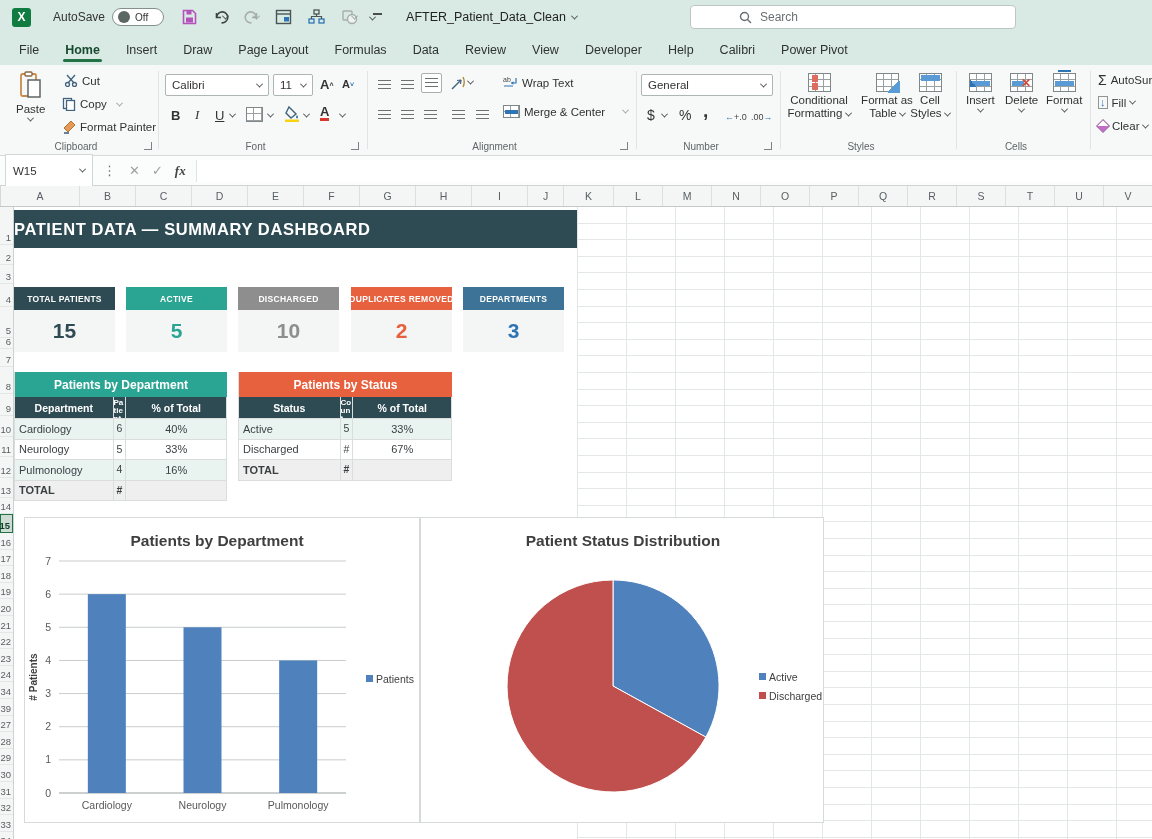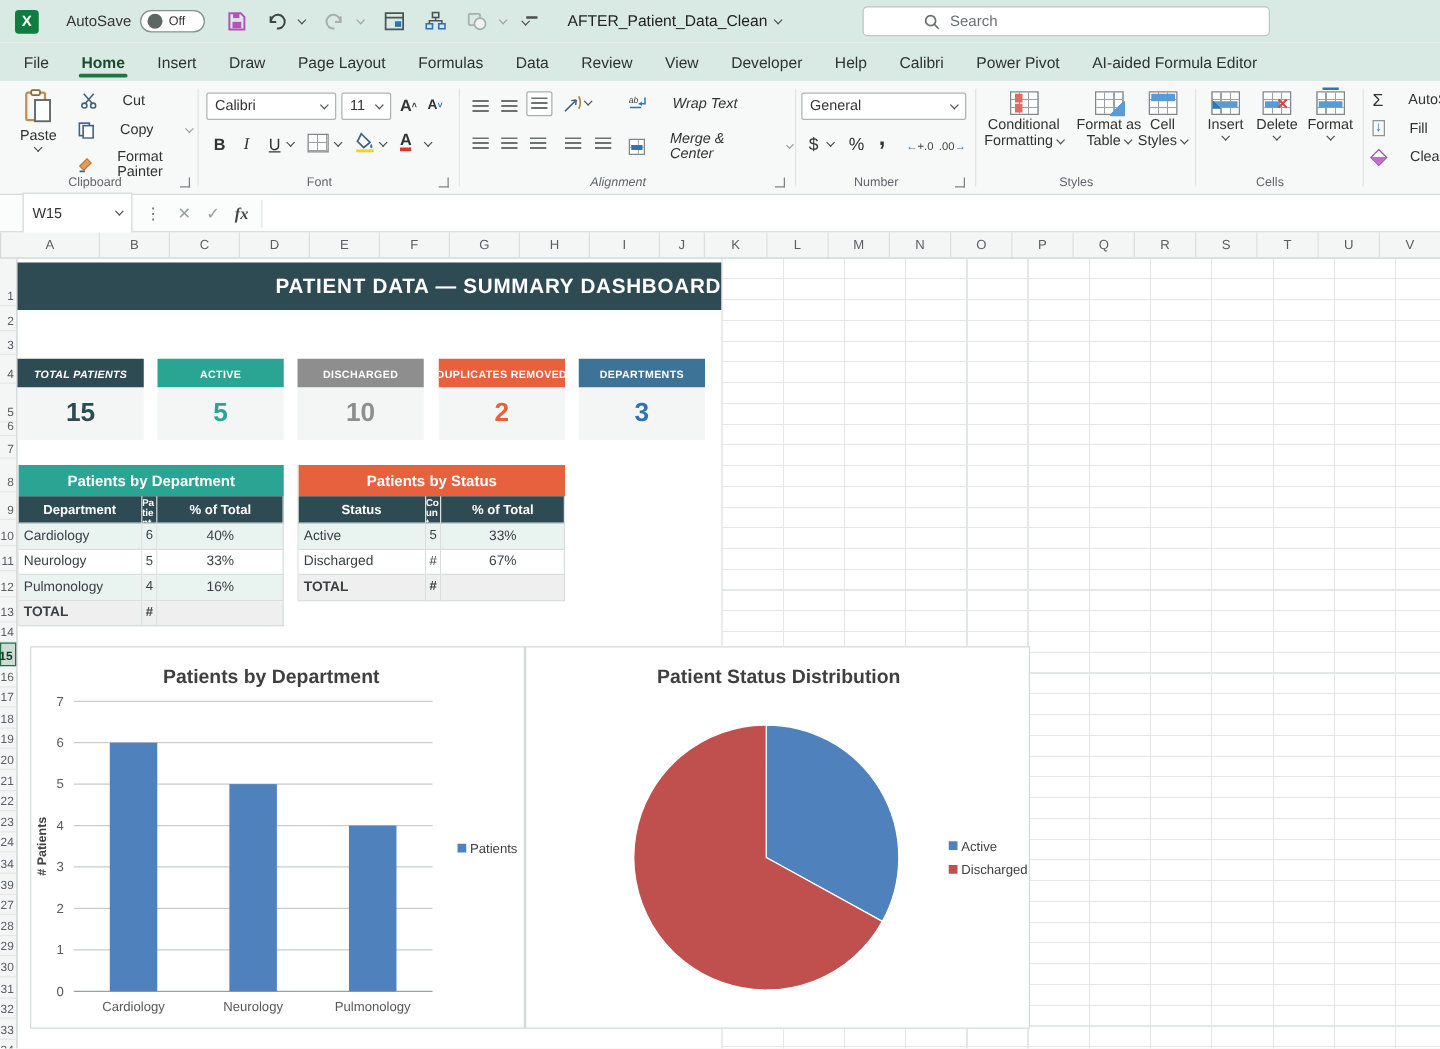--- a/index.html
+++ b/index.html
@@ -38,39 +38,39 @@
 
   
   .ribbon { position:absolute; left:0; top:65px; width:1152px; height:91px; background:#f7f9f8;
             border-bottom:1px solid #d5dad8; }
   .group { position:absolute; top:0; height:90px; }
   .group .glabel { position:absolute; bottom:3px; left:0; right:14px; text-align:center;
                    font-size:10px; color:#5f6568; }
   .gsep { position:absolute; top:6px; width:1px; height:78px; background:#e0e5e3; }
   .launcher { position:absolute; bottom:5px; right:6px; width:8px; height:8px;
               border-right:1.4px solid #7c8386; border-bottom:1.4px solid #7c8386; }
-  .rbtn { display:flex; align-items:center; gap:20px; font-size:11.5px; color:#2f3330; }
+  .rbtn { display:flex; align-items:center; gap:4px; font-size:11.5px; color:#2f3330; }
   .big-btn { position:absolute; display:flex; flex-direction:column; align-items:center;
              font-size:11.5px; color:#2f3330; gap:2px; }
   .sel-box { border:1px solid #aeb6b3; background:#fff; border-radius:2px; height:22px;
              display:flex; align-items:center; padding:0 6px; font-size:11.5px; justify-content:space-between; }
   .mini { display:inline-flex; align-items:center; justify-content:center; height:20px; padding:0 3px; }
   .mini.boxed { border:1px solid #a8b0ad; background:#fff; border-radius:2px; }
   .ico-lines { display:inline-block; width:13px; height:11px;
                background:repeating-linear-gradient(to bottom,#6b7271 0 1.5px,transparent 1.5px 4px); }
   .grid-ico { position:relative; display:inline-block; width:23px; height:19px; border:1px solid #808789; background:
       repeating-linear-gradient(to right, transparent 0 6.3px, #9aa1a3 6.3px 7.3px),
       repeating-linear-gradient(to bottom, transparent 0 5.3px, #9aa1a3 5.3px 6.3px), #fff; }
   .grid-ico .acc { position:absolute; }
   .two-line { width:66px; text-align:center; line-height:1.15; font-size:11.5px; }
 
   
   .fbar { position:absolute; left:0; top:156px; width:1152px; height:30px; background:#fbfcfc;
           border-bottom:1px solid #cfd4d2; display:flex; align-items:center; }
-  .namebox { width:88px; height:34px; margin-left:18px; background:#fff; border:1px solid #d2d7d5;
+  .namebox { width:88px; height:34px; margin-left:5px; background:#fff; border:1px solid #d2d7d5;
              display:flex; align-items:center; justify-content:space-between; padding:0 7px; font-size:11.5px; }
   .fx-btns { display:flex; align-items:center; gap:12px; padding:0 10px; color:#9aa3a0; font-size:13px; }
   .fx-btns .fx { font-family:"Liberation Serif",serif; font-style:italic; color:#444; font-weight:bold; }
   .finput { flex:1; height:22px; background:#fff; border-left:1px solid #e0e4e2; }
 
   
   .colhdr { position:absolute; left:0; top:186px; width:1152px; height:21px; background:#f4f6f6;
             border-bottom:1px solid #c3c9c8; display:flex; }
   .corner { width:14px; height:100%; border-right:1px solid #d4d9d8; position:relative; }
   .corner::after { content:""; position:absolute; right:2px; bottom:2px; border-style:solid;
@@ -86,21 +86,21 @@
   .gridlayer { position:absolute; left:577px; top:0; width:575px; height:632px;
        border-left:1px solid #e3e6e6;
        background:
         repeating-linear-gradient(to right, transparent 0 48px, #e4e7e7 48px 49px),
         repeating-linear-gradient(to bottom, transparent 0 15.6px, #e4e7e7 15.6px 16.6px); }
 
   
   .dash { position:absolute; inset:0; z-index:6; }
   .banner { position:absolute; left:14px; top:3px; width:563px; height:38px; background:#2e4b53;
             color:#fff; font-weight:bold; font-size:16.5px; letter-spacing:.6px;
-            display:flex; align-items:center; justify-content:flex-end; }
+            display:flex; align-items:center; justify-content:flex-start; }
   .subtitle { position:absolute; left:14px; top:46px; width:563px; text-align:center;
               font-style:italic; font-size:11px; color:#8d9296; }
   .card { position:absolute; top:80px; width:101px; }
   .card .hd { height:23px; color:#fff; font-size:8.5px; font-weight:bold; letter-spacing:.3px;
               display:flex; align-items:center; justify-content:center; white-space:nowrap; overflow:hidden; }
   .card .val { height:42px; background:#f4f5f5; display:flex; align-items:center; justify-content:center;
                font-size:21px; font-weight:bold; }
   .stable { position:absolute; top:165px; border-left:1px solid #d9dedd; }
   .stable .ttl { height:25px; color:#fff; font-weight:bold; font-size:12px;
                  display:flex; align-items:center; justify-content:center; }
@@ -194,21 +194,20 @@
       <div class="tab" data-interactable="true">Draw</div>
       <div class="tab" data-interactable="true">Page Layout</div>
       <div class="tab" data-interactable="true">Formulas</div>
       <div class="tab" data-interactable="true">Data</div>
       <div class="tab" data-interactable="true">Review</div>
       <div class="tab" data-interactable="true">View</div>
       <div class="tab" data-interactable="true">Developer</div>
       <div class="tab" data-interactable="true">Help</div>
       <div class="tab" data-interactable="true">Calibri</div>
       <div class="tab" data-interactable="true">Power Pivot</div>
-      <div class="tab" data-interactable="true">AI-aided Formula Editor</div>
     </div>
 
   <div class="ribbon" data-interactable="false">
 
     <div class="group" style="left:8px; width:150px;" data-interactable="false">
       <div class="big-btn" style="left:8px; top:6px;" data-interactable="true">
         <svg class="icon-svg" width="24" height="30" viewBox="0 0 24 30" data-interactable="false">
           <rect x="2" y="3" width="15" height="22" rx="1.5" fill="none" stroke="#c98a4b" stroke-width="1.8"></rect>
           <rect x="6" y="1" width="7" height="4" rx="1" fill="#fff" stroke="#8a6a45" stroke-width="1.4"></rect>
           <rect x="9" y="9" width="12" height="17" fill="#fff" stroke="#5f6664" stroke-width="1.5"></rect>
@@ -276,21 +275,21 @@
         </svg>
       </span>
       <span class="chev" style="position:absolute; left:144px; top:48px;" data-interactable="false"></span>
       <span style="position:absolute; left:160px; top:39px; font-size:13px; font-weight:bold; color:#333;" data-interactable="true">A<span style="display:block;height:3px;background:#d63a2f;margin-top:-1px;" data-interactable="false"></span></span>
       <span class="chev" style="position:absolute; left:180px; top:48px;" data-interactable="false"></span>
       <span class="glabel" data-interactable="false">Font</span>
       <span class="launcher" data-interactable="true"></span>
     </div>
     <div class="gsep" style="left:367px;"></div>
 
-    <div class="group" style="left:369px; width:265px;font-style:italic;" data-interactable="false">
+    <div class="group" style="left:369px; width:265px;" data-interactable="false">
       <span class="mini" style="position:absolute; left:6px; top:10px;" data-interactable="true">
           <span class="ico-lines"></span>
         </span>
       <span class="mini" style="position:absolute; left:29px; top:10px;" data-interactable="true">
           <span class="ico-lines"></span>
         </span>
       <span class="mini boxed" style="position:absolute; left:52px; top:8px;" data-interactable="true">
           <span class="ico-lines"></span>
         </span>
       <span class="mini" style="position:absolute; left:78px; top:8px;" data-interactable="true">
@@ -513,21 +512,21 @@
         <div class="rowcell" data-interactable="true" style="height: 16.6px;">33</div>
         <div class="rowcell" data-interactable="true" style="height: 16.6px;">34</div>
       </div>
 
     <div class="dash" data-interactable="false">
       <div class="banner" data-interactable="true">
         <span data-interactable="false">PATIENT DATA — SUMMARY DASHBOARD</span>
       </div>
       <div id="cards" data-interactable="false">
           <div class="card" data-interactable="true" style="left: 14px;">
-            <div class="hd" data-interactable="false" style="background: rgb(46, 75, 83); font-style: italic;">TOTAL PATIENTS</div>
+            <div class="hd" data-interactable="false" style="background: rgb(46, 75, 83);">TOTAL PATIENTS</div>
             <div class="val" data-interactable="false" style="color: rgb(46, 75, 83);">15</div>
           </div>
           <div class="card" data-interactable="true" style="left: 126px;">
             <div class="hd" data-interactable="false" style="background: rgb(42, 165, 147);">ACTIVE</div>
             <div class="val" data-interactable="false" style="color: rgb(42, 165, 147);">5</div>
           </div>
           <div class="card" data-interactable="true" style="left: 238px;">
             <div class="hd" data-interactable="false" style="background: rgb(142, 142, 142);">DISCHARGED</div>
             <div class="val" data-interactable="false" style="color: rgb(142, 142, 142);">10</div>
           </div>

